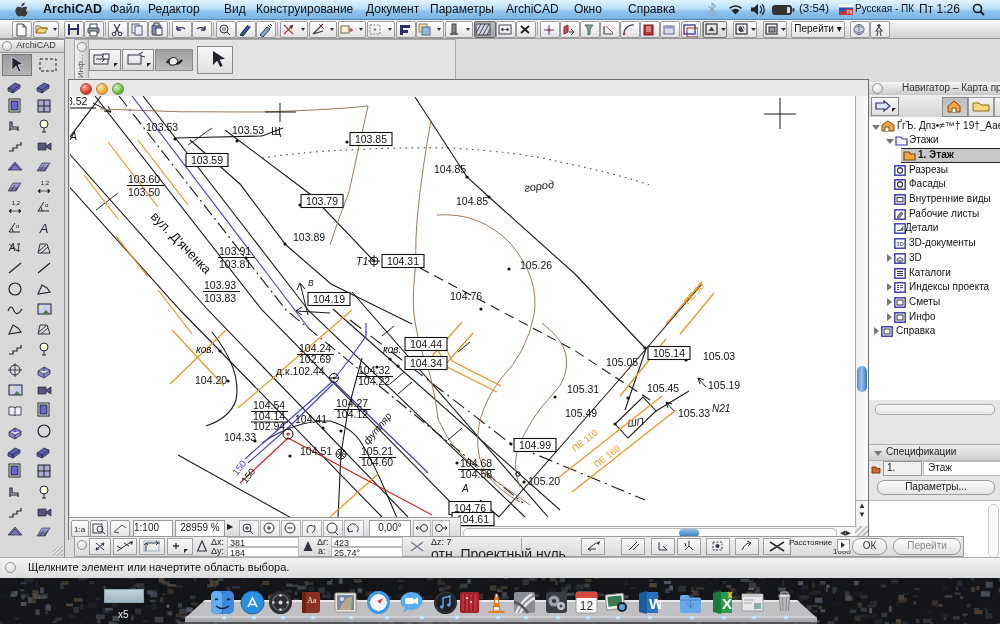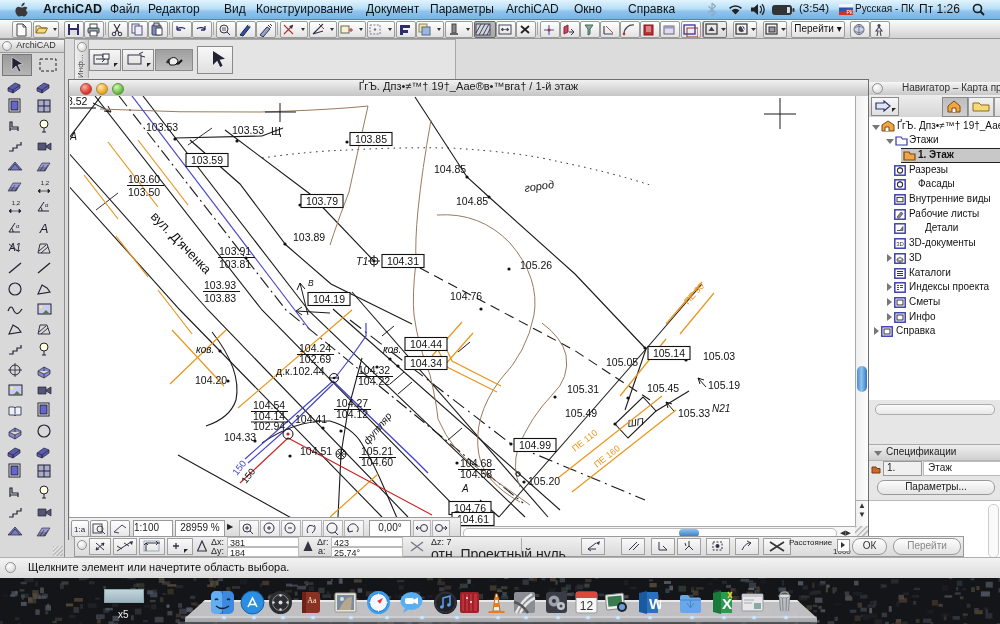--- a/index.html
+++ b/index.html
@@ -424,21 +424,20 @@
           <path d="M22 14 l4-4" stroke="#111" stroke-width="2"></path>
         </svg>
       </div>
       <div style="position:absolute;left:122px;top:6px;width:34px;height:26px;background:linear-gradient(#f8f8f8,#e0e0e0);border:1px solid #8a8a8a;">
         <svg width="34" height="26" viewBox="0 0 34 26">
           <path d="M15 4 l0 14 4.2-4.2 3 6.2 2.4-1.2 -3-6 5.4-1z" fill="#223"></path>
         </svg>
       </div>
     </div>
 <div class="abs" id="dwin">
-  <div id="dtitle">ҐгЪ. Дпз•≠™† 19†_Аае®в•™вга† / 1-й этаж</div>
   <div class="tl" style="left:11px;background:radial-gradient(circle at 35% 30%,#ffb3a8,#e33e30 60%,#b02015);border:1px solid #a84a40;"></div>
   <div class="tl" style="left:27px;background:radial-gradient(circle at 35% 30%,#ffe9b0,#f0a935 60%,#c07c10);border:1px solid #b08a30;"></div>
   <div class="tl" style="left:43px;background:radial-gradient(circle at 35% 30%,#d6f5c0,#6fc243 60%,#3f8f1c);border:1px solid #5a9345;"></div>
   <div id="canvas">
         <svg width="785" height="430" viewBox="0 0 785 430">
           <g transform="translate(-70,-96)" fill="none">
             <path d="M66 183 L180 310 L382 517" stroke="#1a1a1a" stroke-width="1.1"></path>
             <path d="M66 150 L208 310 L408 517" stroke="#1a1a1a" stroke-width="1.1"></path>
             <path d="M95 96 L262 310 L465 517" stroke="#1a1a1a" stroke-width="1.1"></path>
             <path d="M143 96 L309 311 L525 517" stroke="#1a1a1a" stroke-width="1.1"></path>
@@ -770,36 +769,36 @@
           <rect x="0.8" y="0.8" width="10.4" height="9.4" fill="#fff" stroke="#3333aa" stroke-width="1.4"></rect>
           <circle cx="6" cy="5.5" r="2.6" fill="none" stroke="#333" stroke-width="1.1"></circle>
           <path d="M6 3 v-1" stroke="#333"></path>
         </svg>
         <span class="nav-item" style="left:40px;top:47px;">Разрезы</span>
         <svg class="abs" style="left:25px;top:62px;" width="12" height="11" viewBox="0 0 12 11">
           <rect x="0.8" y="0.8" width="10.4" height="9.4" fill="#fff" stroke="#3333aa" stroke-width="1.4"></rect>
           <circle cx="6" cy="5.5" r="2.6" fill="none" stroke="#333" stroke-width="1.1"></circle>
           <path d="M6 3 v-1" stroke="#333"></path>
         </svg>
-        <span class="nav-item" style="left:49px;top:61px;text-align:right;">Фасады</span>
+        <span class="nav-item" style="left:40px;top:61px;text-align:right;">Фасады</span>
         <svg class="abs" style="left:25px;top:77px;" width="12" height="11" viewBox="0 0 12 11">
           <rect x="0.8" y="0.8" width="10.4" height="9.4" fill="#fff" stroke="#3333aa" stroke-width="1.4"></rect>
           <rect x="3" y="3.4" width="6" height="4.4" fill="none" stroke="#333"></rect>
         </svg>
         <span class="nav-item" style="left:40px;top:76px;">Внутренние виды</span>
         <svg class="abs" style="left:25px;top:92px;" width="12" height="11" viewBox="0 0 12 11">
           <rect x="0.8" y="0.8" width="10.4" height="9.4" fill="#fff" stroke="#3333aa" stroke-width="1.4"></rect>
           <path d="M3 8 l4-5 2 1.5 -4 5z" fill="#888" stroke="#333" stroke-width="0.6"></path>
         </svg>
         <span class="nav-item" style="left:40px;top:91px;">Рабочие листы</span>
         <svg class="abs" style="left:25px;top:106px;" width="12" height="11" viewBox="0 0 12 11">
           <rect x="0.8" y="0.8" width="10.4" height="9.4" fill="#fff" stroke="#3333aa" stroke-width="1.4"></rect>
           <path d="M3 7.5 h6 v-4 l-3 4z" fill="#888" stroke="#333" stroke-width="0.6"></path>
         </svg>
-        <span class="nav-item" style="left:56px;top:105px;">Детали</span>
+        <span class="nav-item" style="left:36px;top:105px;">Детали</span>
         <svg class="abs" style="left:25px;top:121px;" width="12" height="11" viewBox="0 0 12 11">
           <rect x="0.8" y="0.8" width="10.4" height="9.4" fill="#fff" stroke="#3333aa" stroke-width="1.4"></rect>
           <text x="6" y="8" font-size="6" fill="#333" text-anchor="middle" font-family="Liberation Sans">3D</text>
         </svg>
         <span class="nav-item" style="left:40px;top:120px;">3D-документы</span>
         <svg class="abs" style="left:16px;top:137px;" width="8" height="8" viewBox="0 0 8 8">
           <path d="M2 0 l5 4 -5 4z" fill="#777"></path>
         </svg>
         <svg class="abs" style="left:25px;top:136px;" width="12" height="11" viewBox="0 0 12 11">
           <rect x="0.8" y="0.8" width="10.4" height="9.4" fill="#fff" stroke="#3333aa" stroke-width="1.4"></rect>

